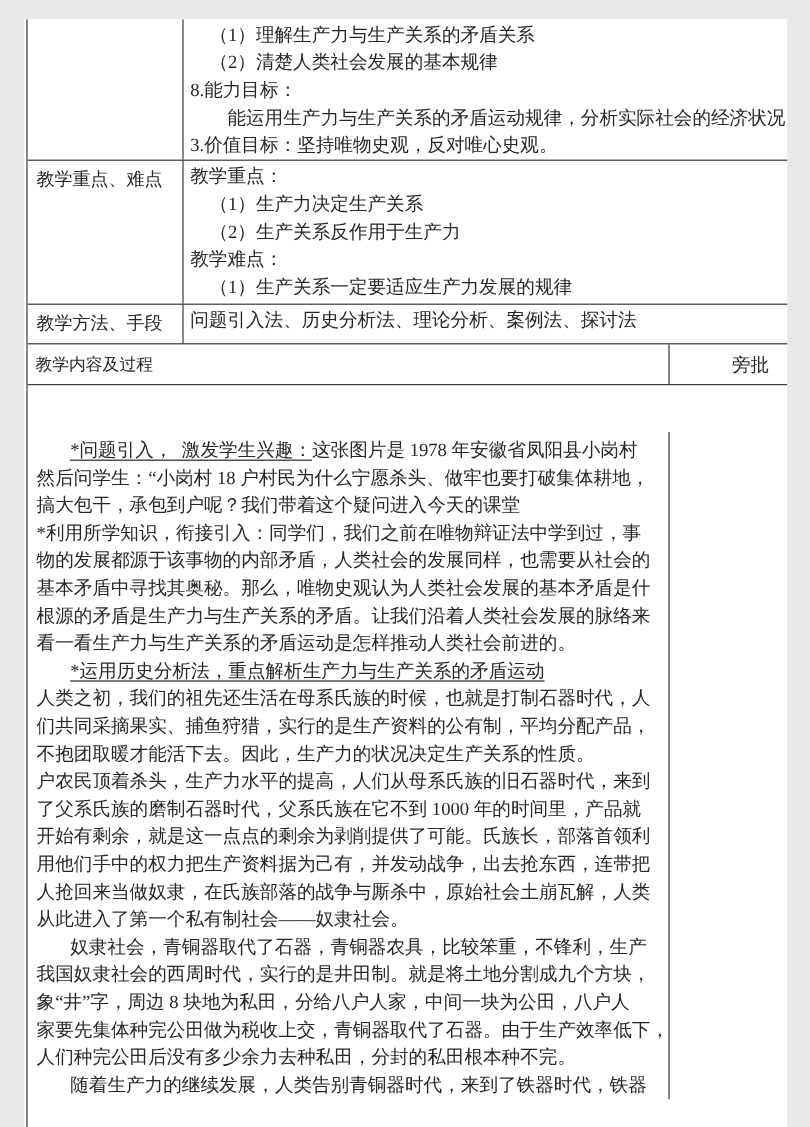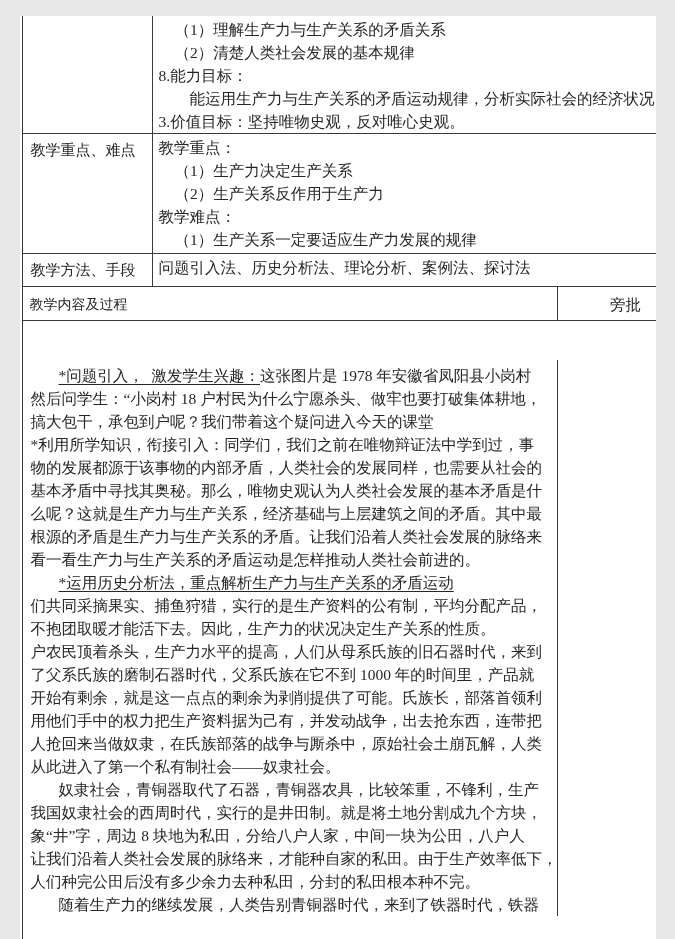--- a/index.html
+++ b/index.html
@@ -69,35 +69,35 @@
       <div class="hdr-side">旁批</div>
     </div>
     <div class="body-row">
       <div class="body-text">
           <div class="bline bindent"><span class="ul">*问题引入，  激发学生兴趣：</span><span>这张图片是 1978 年安徽省凤阳县小岗村</span></div>
           <div class="bline"><span>然后问学生：“小岗村 18 户村民为什么宁愿杀头、做牢也要打破集体耕地，</span></div>
           <div class="bline"><span>搞大包干，承包到户呢？我们带着这个疑问进入今天的课堂</span></div>
           <div class="bline"><span>*利用所学知识，衔接引入：同学们，我们之前在唯物辩证法中学到过，事</span></div>
           <div class="bline"><span>物的发展都源于该事物的内部矛盾，人类社会的发展同样，也需要从社会的</span></div>
           <div class="bline"><span>基本矛盾中寻找其奥秘。那么，唯物史观认为人类社会发展的基本矛盾是什</span></div>
-          <div class="bline"><span>么呢？这就是生产力与生产关系，经济基础与上层建筑之间的矛盾。其中最</span></div>
           <div class="bline"><span>根源的矛盾是生产力与生产关系的矛盾。让我们沿着人类社会发展的脉络来</span></div>
           <div class="bline"><span>看一看生产力与生产关系的矛盾运动是怎样推动人类社会前进的。</span></div>
           <div class="bline bindent"><span class="ul">*运用历史分析法，重点解析生产力与生产关系的矛盾运动</span></div>
+          <div class="bline"><span>人类之初，我们的祖先还生活在母系氏族的时候，也就是打制石器时代，人</span></div>
           <div class="bline"><span>们共同采摘果实、捕鱼狩猎，实行的是生产资料的公有制，平均分配产品，</span></div>
           <div class="bline"><span>不抱团取暖才能活下去。因此，生产力的状况决定生产关系的性质。</span></div>
           <div class="bline"><span>户农民顶着杀头，生产力水平的提高，人们从母系氏族的旧石器时代，来到</span></div>
           <div class="bline"><span>了父系氏族的磨制石器时代，父系氏族在它不到 1000 年的时间里，产品就</span></div>
           <div class="bline"><span>开始有剩余，就是这一点点的剩余为剥削提供了可能。氏族长，部落首领利</span></div>
           <div class="bline"><span>用他们手中的权力把生产资料据为己有，并发动战争，出去抢东西，连带把</span></div>
           <div class="bline"><span>人抢回来当做奴隶，在氏族部落的战争与厮杀中，原始社会土崩瓦解，人类</span></div>
           <div class="bline"><span>从此进入了第一个私有制社会——奴隶社会。</span></div>
           <div class="bline bindent"><span>奴隶社会，青铜器取代了石器，青铜器农具，比较笨重，不锋利，生产</span></div>
           <div class="bline"><span>我国奴隶社会的西周时代，实行的是井田制。就是将土地分割成九个方块，</span></div>
           <div class="bline"><span>象“井”字，周边 8 块地为私田，分给八户人家，中间一块为公田，八户人</span></div>
-          <div class="bline"><span>让我们沿着人类社会发展的脉络来，才能种自家的私田。由于生产效率低下，</span></div>
+          <div class="bline"><span>家要先集体种完公田做为税收上交，青铜器取代了石器。由于生产效率低下，</span></div>
           <div class="bline"><span>人们种完公田后没有多少余力去种私田，分封的私田根本种不完。</span></div>
           <div class="bline bindent"><span>随着生产力的继续发展，人类告别青铜器时代，来到了铁器时代，铁器</span></div>
         </div>
       <div class="body-side"></div>
     </div>
   </div>
 </div>
 
 </body></html>

